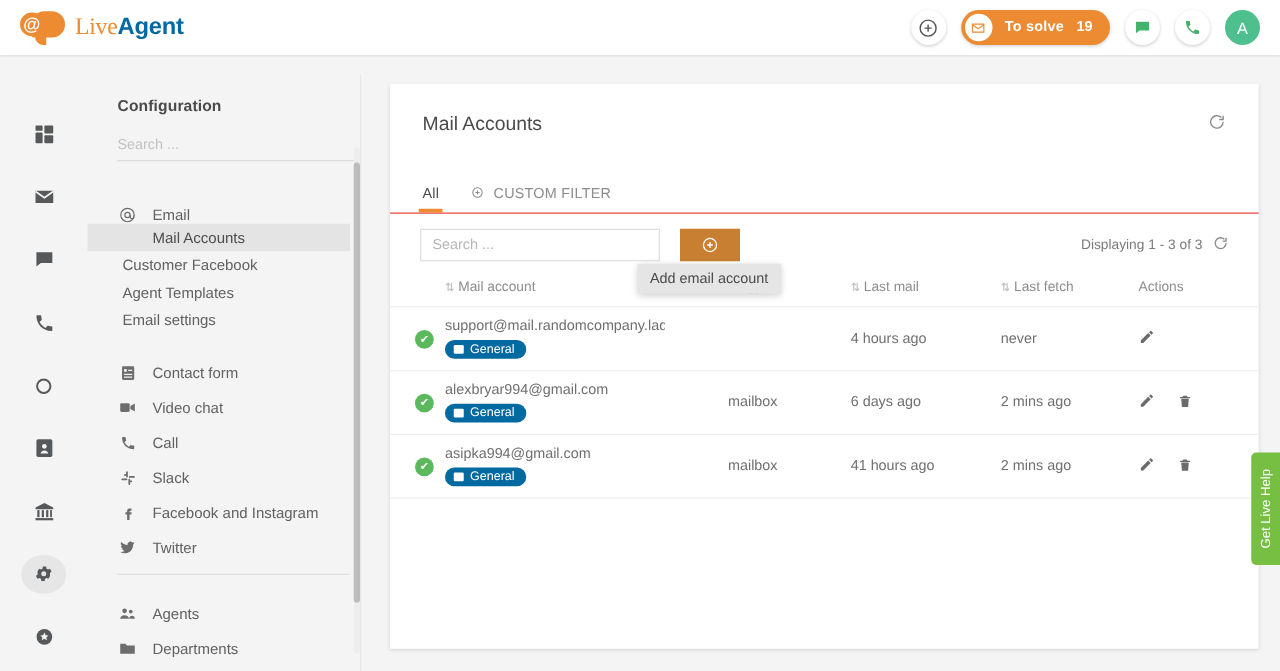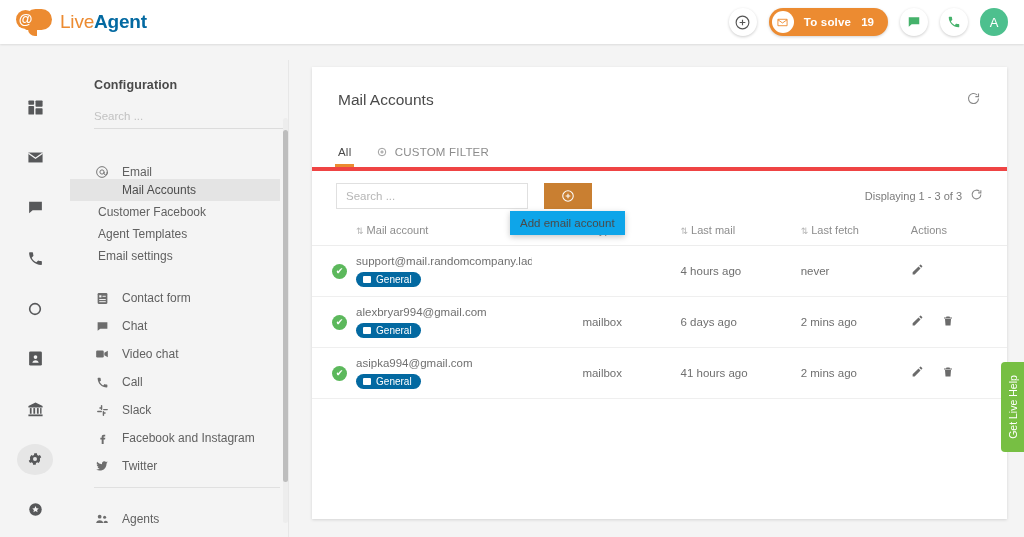--- a/index.html
+++ b/index.html
@@ -28,21 +28,21 @@
     content: ""; position: absolute; left: 3px; bottom: -6px;
     width: 9px; height: 9px; background: #ec8b31;
     border-radius: 0 0 0 7px;
   }
   .brand-at {
     position: absolute; left: 0; top: 1px; width: 19px; height: 19px;
     border-radius: 50%; background: #ec8b31; color: #fff;
     font-size: 14px; line-height: 19px; text-align: center; font-weight: bold;
   }
   .brand-text { font-size: 19px; letter-spacing: -.2px; }
-  .brand-text .live { color: #ec8b31; font-weight: 400; }
+  .brand-text .live { color: #ec8b31; font-weight: 400; font-family: Liberation Serif, serif; }
   .brand-text .agent { color: #0369a1; font-weight: bold; }
 
   .topright {
     margin-left: auto; display: flex; align-items: flex-start;
     gap: 12px; margin-right: 16px;
   }
   .circ-btn {
     width: 28px; height: 28px; border-radius: 50%; background: #fff;
     box-shadow: 0 1px 3px rgba(0,0,0,.20); display: flex;
     align-items: center; justify-content: center; cursor: pointer;
@@ -129,21 +129,21 @@
   }
   .main-head {
     height: 65px; display: flex; align-items: center; padding: 0 26px;
   }
   .main-title { font-size: 15.5px; color: #4a4a4a; }
   .refresh-head {
     margin-left: auto; color: #8a8a8a; cursor: pointer; font-size: 15px;
   }
   .tabs {
     display: flex; align-items: flex-end; height: 39px;
-    padding: 0 26px; border-bottom: 4px solid #ef4444; gap: 26px;
+    padding: 0 26px; border-bottom: 1px solid #ef4444; gap: 26px;
   }
   .tab {
     font-size: 11.5px; color: #8c8c8c; padding-bottom: 9px; cursor: pointer;
     position: relative; letter-spacing: .2px;
   }
   .tab.active { color: #4a4a4a; }
   .tab.active:after {
     content: ""; position: absolute; left: -3px; right: -3px; bottom: 0;
     height: 3px; background: #ec8b31;
   }
@@ -164,21 +164,21 @@
     border: none; color: #fff; display: flex; align-items: center;
     justify-content: center; cursor: pointer; font-size: 13px;
   }
   .displaying {
     margin-left: auto; font-size: 11px; color: #7b7b7b;
     display: flex; align-items: center; gap: 8px;
   }
   .displaying .rf { color: #8a8a8a; font-size: 13px; cursor: pointer; }
 
   .tooltip {
-    position: absolute; left: 198px; top: 40px; background: #0ea5e9;
+    position: absolute; left: 198px; top: 40px; background: #e5e5e5;
     box-shadow: 0 2px 6px rgba(0,0,0,.22); padding: 6px 10px;
     font-size: 11.5px; color: #4a4a4a; white-space: nowrap; z-index: 20;
   }
 
   
   table { width: 100%; border-collapse: collapse; }
   thead th {
     font-size: 11px; color: #8d8d8d; font-weight: normal; text-align: left;
     padding: 3px 0 9px 0; border-bottom: 1px solid #ededed;
   }
@@ -374,28 +374,20 @@
               <rect x="3" y="2" width="18" height="20" rx="2"></rect>
               <rect x="6" y="6" width="4" height="4" fill="#f4f4f4"></rect>
               <rect x="12" y="7" width="6" height="1.8" fill="#f4f4f4"></rect>
               <rect x="6" y="13" width="12" height="1.8" fill="#f4f4f4"></rect>
               <rect x="6" y="17" width="12" height="1.8" fill="#f4f4f4"></rect>
             </svg>
           </span>
           <span>Contact form</span>
         </div>
 
-        <div class="nav-group-head">
-          <span class="nav-ico">
-            <svg width="13" height="13" viewBox="0 0 24 24" fill="currentColor">
-                <path d="M3 4h18v12H8l-5 4z"></path>
-              </svg>
-          </span>
-          <span>Chat</span>
-        </div>
 
         <div class="nav-group-head">
           <span class="nav-ico">
             <svg width="14" height="14" viewBox="0 0 24 24" fill="currentColor">
               <rect x="2" y="6" width="13" height="12" rx="2"></rect>
                 <path d="M16 10l6-3.5v11L16 14z"></path>
             </svg>
           </span>
           <span>Video chat</span>
         </div>

